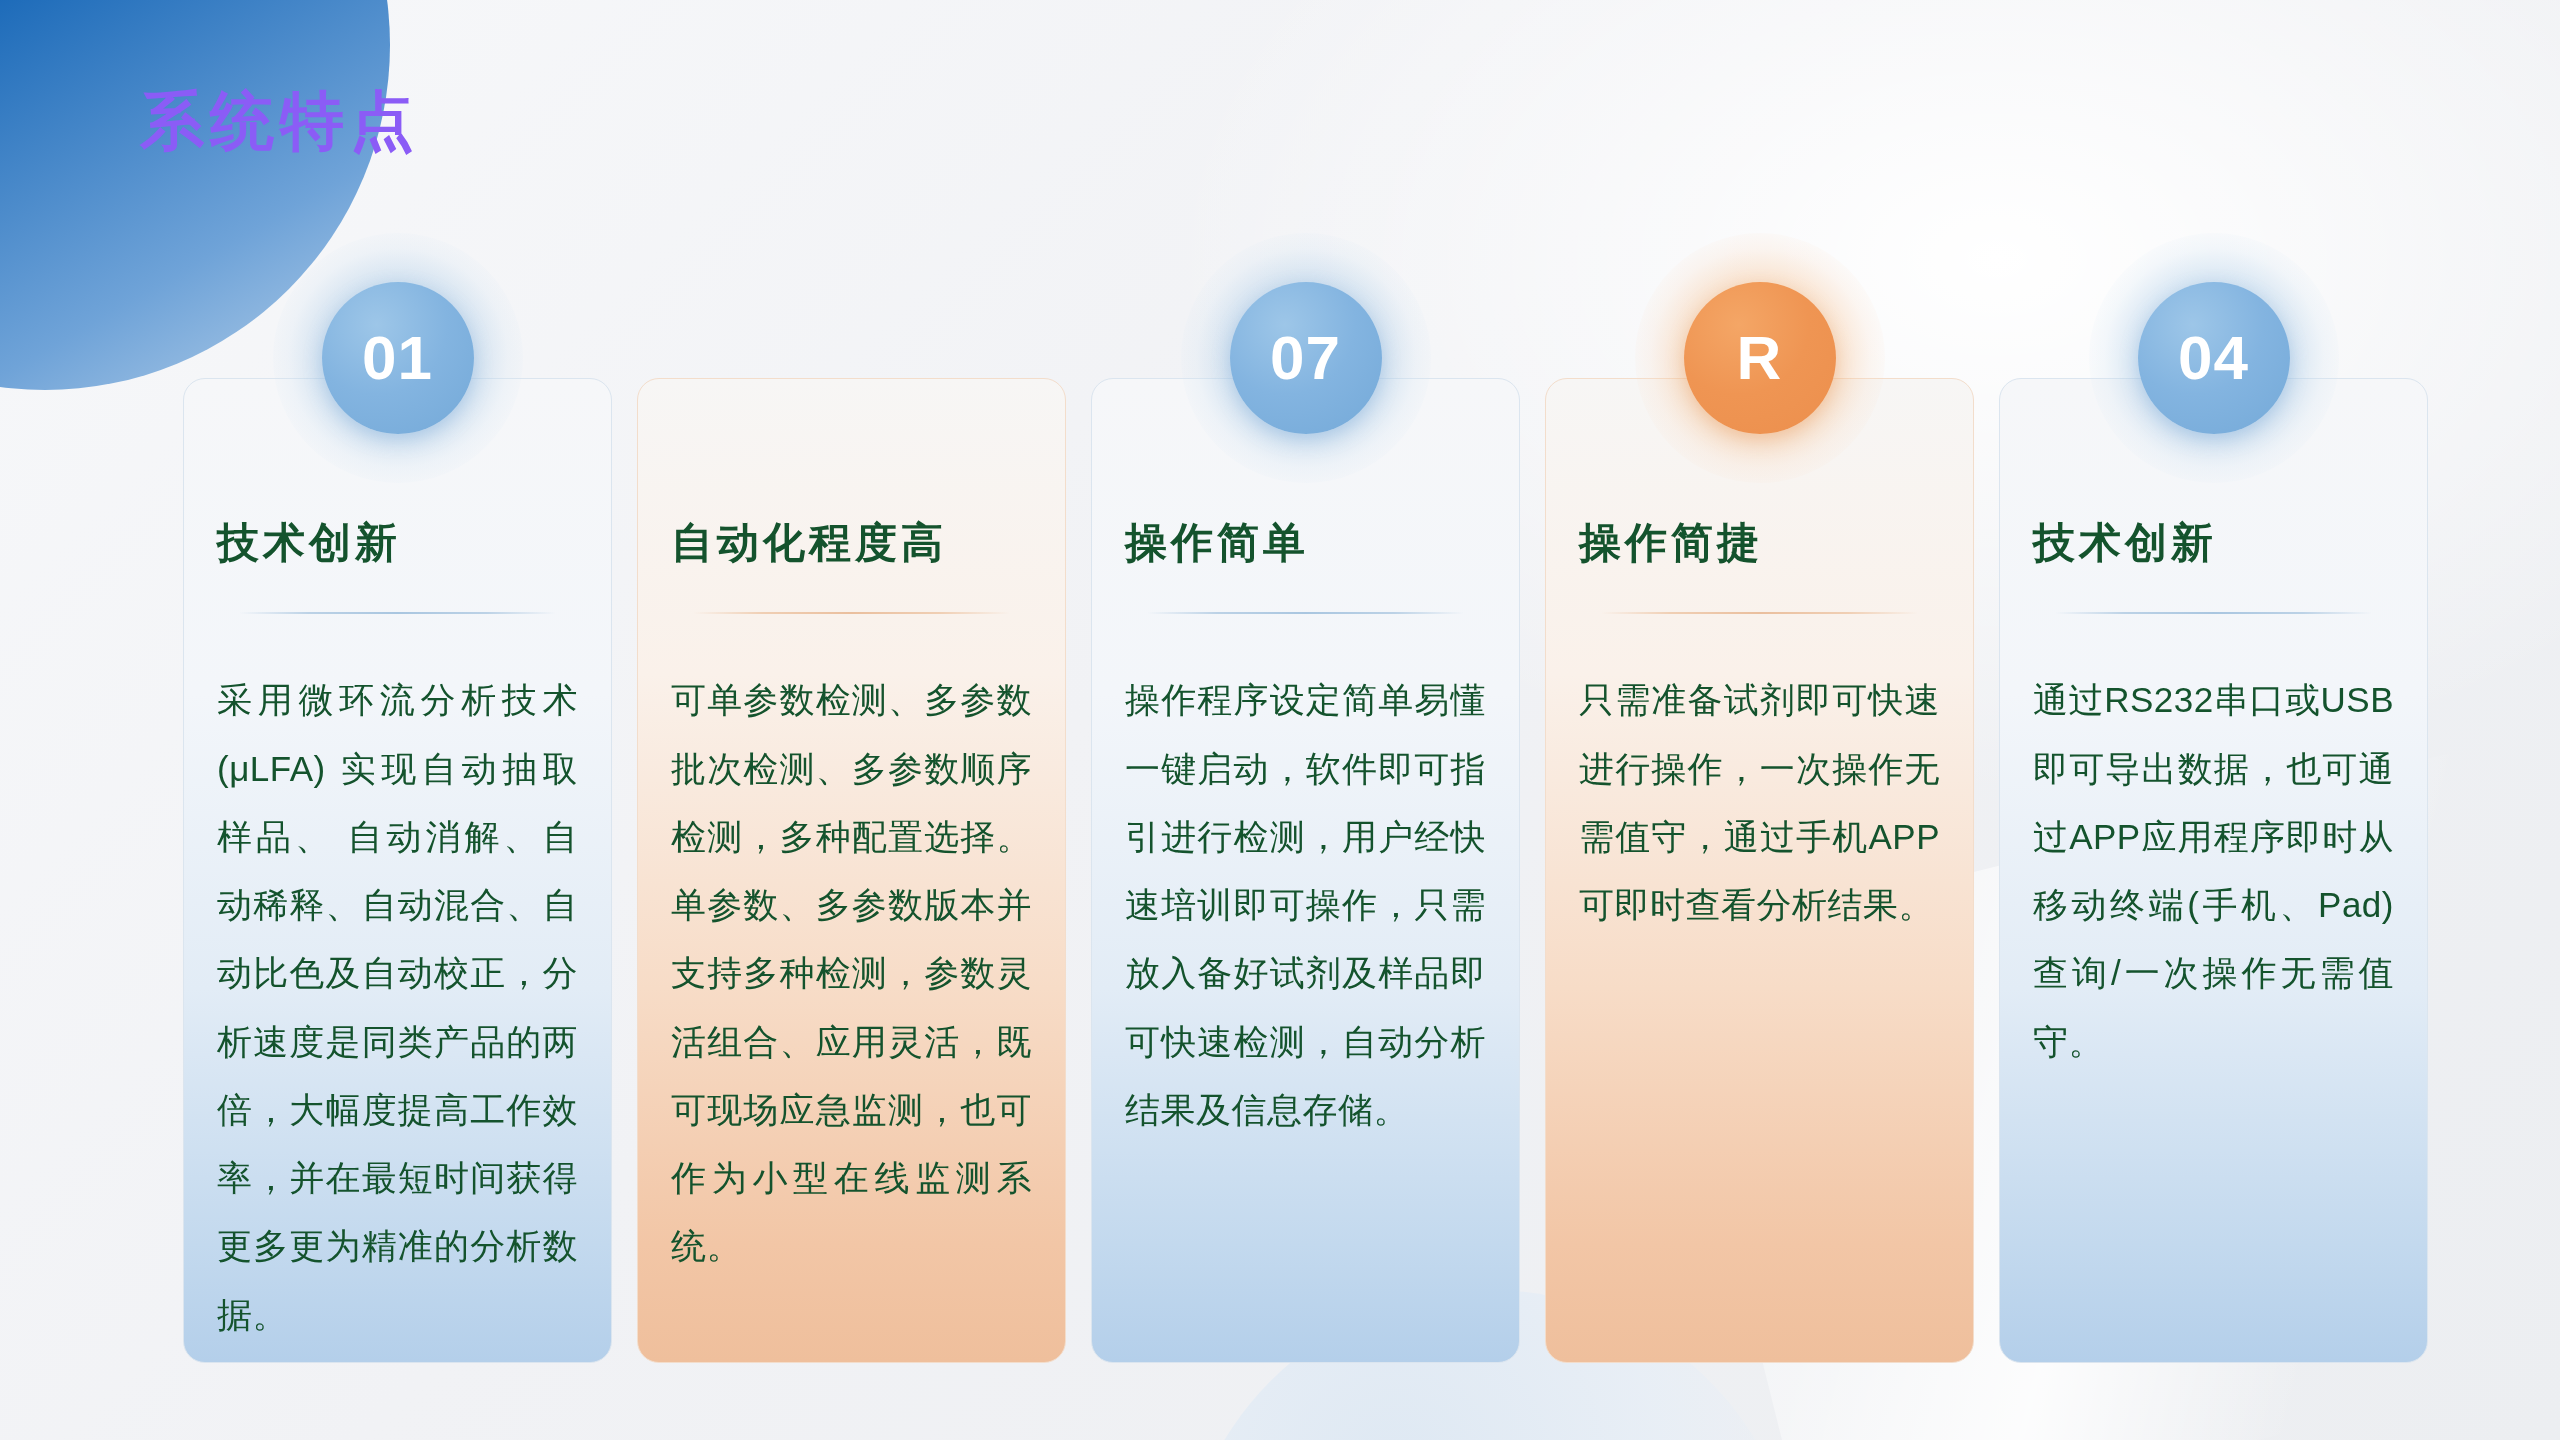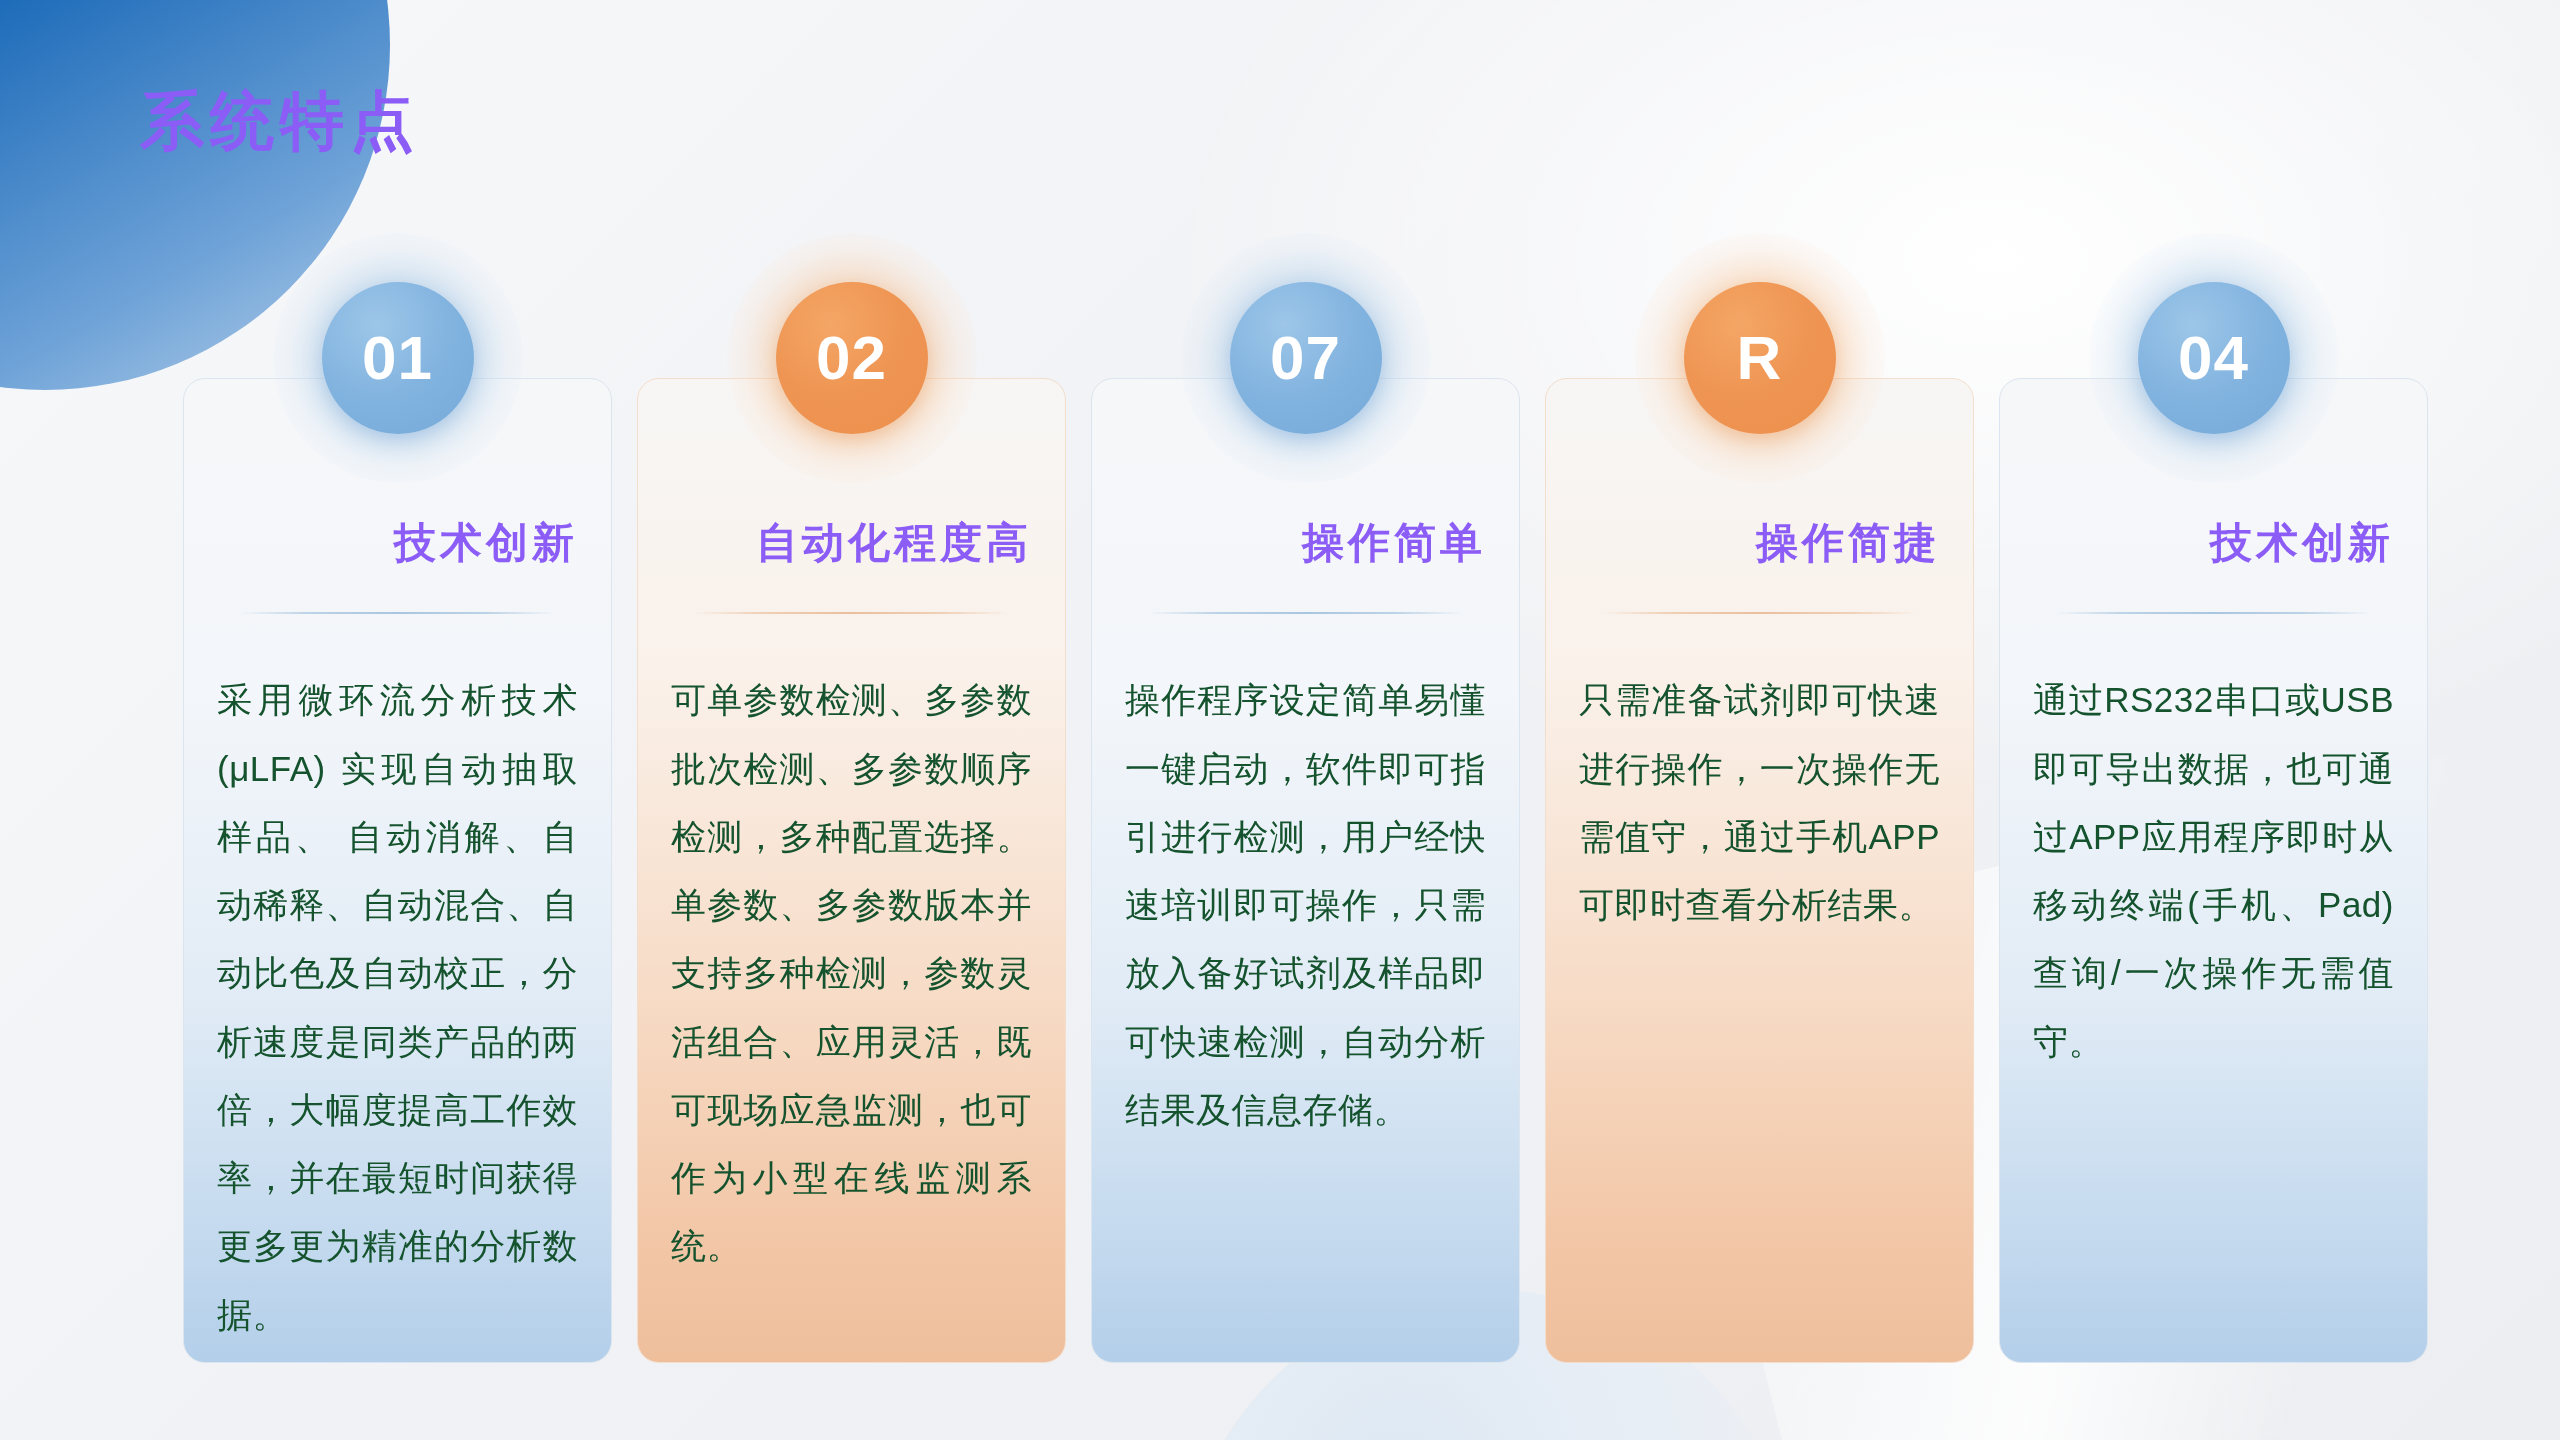--- a/index.html
+++ b/index.html
@@ -121,24 +121,24 @@
   .orange .badge .halo{
     background:radial-gradient(circle, rgba(245,178,120,.52) 0%, rgba(247,196,150,.42) 44%, rgba(250,220,196,.22) 62%, rgba(252,236,224,0) 76%);
   }
   .orange .badge .core{
     background:radial-gradient(circle at 36% 28%, #f4a666 0%, #ef9553 48%, #ec8f4d 100%);
     box-shadow:0 6px 18px rgba(230,150,90,.38);
   }
 
   
   .card-title{
-    text-align:right;
+    text-align:left;
     font-size:42px;
     font-weight:bold;
-    color:#8b5cf6;
+    color:#14532d;
     letter-spacing:4px;
     line-height:1.2;
     white-space:nowrap;
   }
   .divider{
     margin:44px auto 0 auto;
     width:88%;
     height:2px;
     border-radius:2px;
   }
@@ -183,26 +183,20 @@
         <span class="num">01</span>
       </span>
     </div>
     <div class="card-title">技术创新</div>
     <div class="divider"></div>
     <p class="card-body">采用微环流分析技术 (μLFA) 实现自动抽取样品、 自动消解、自动稀释、自动混合、自动比色及自动校正，分析速度是同类产品的两倍，大幅度提高工作效率，并在最短时间获得更多更为精准的分析数据。</p>
   </div>
 
   <div class="card orange">
     <div class="card-bg"></div>
-    <div class="badge">
-      <span class="halo"></span>
-      <span class="core">
-        <span class="num">02</span>
-      </span>
-    </div>
     <div class="card-title">自动化程度高</div>
     <div class="divider"></div>
     <p class="card-body">可单参数检测、多参数批次检测、多参数顺序检测，多种配置选择。单参数、多参数版本并支持多种检测，参数灵活组合、应用灵活，既可现场应急监测，也可作为小型在线监测系统。</p>
   </div>
 
   <div class="card blue">
     <div class="card-bg"></div>
     <div class="badge">
       <span class="halo"></span>
       <span class="core">

